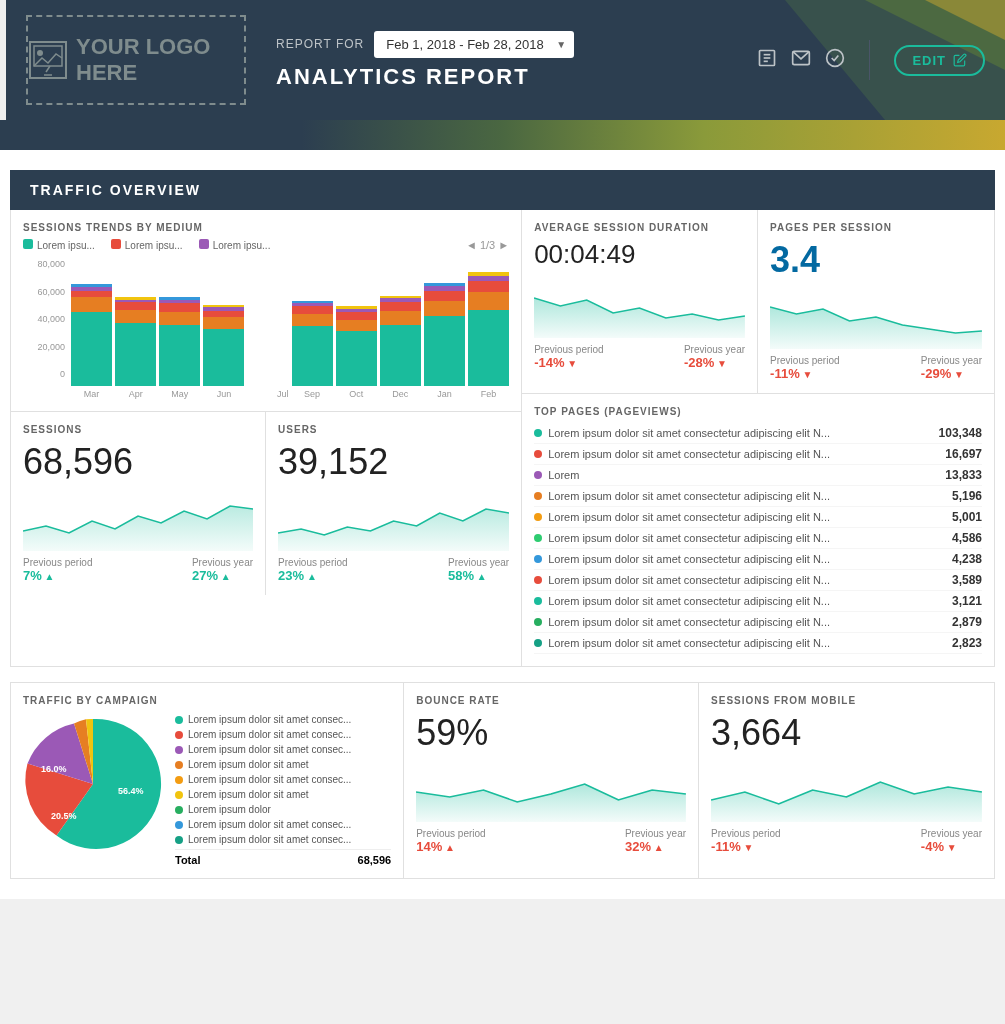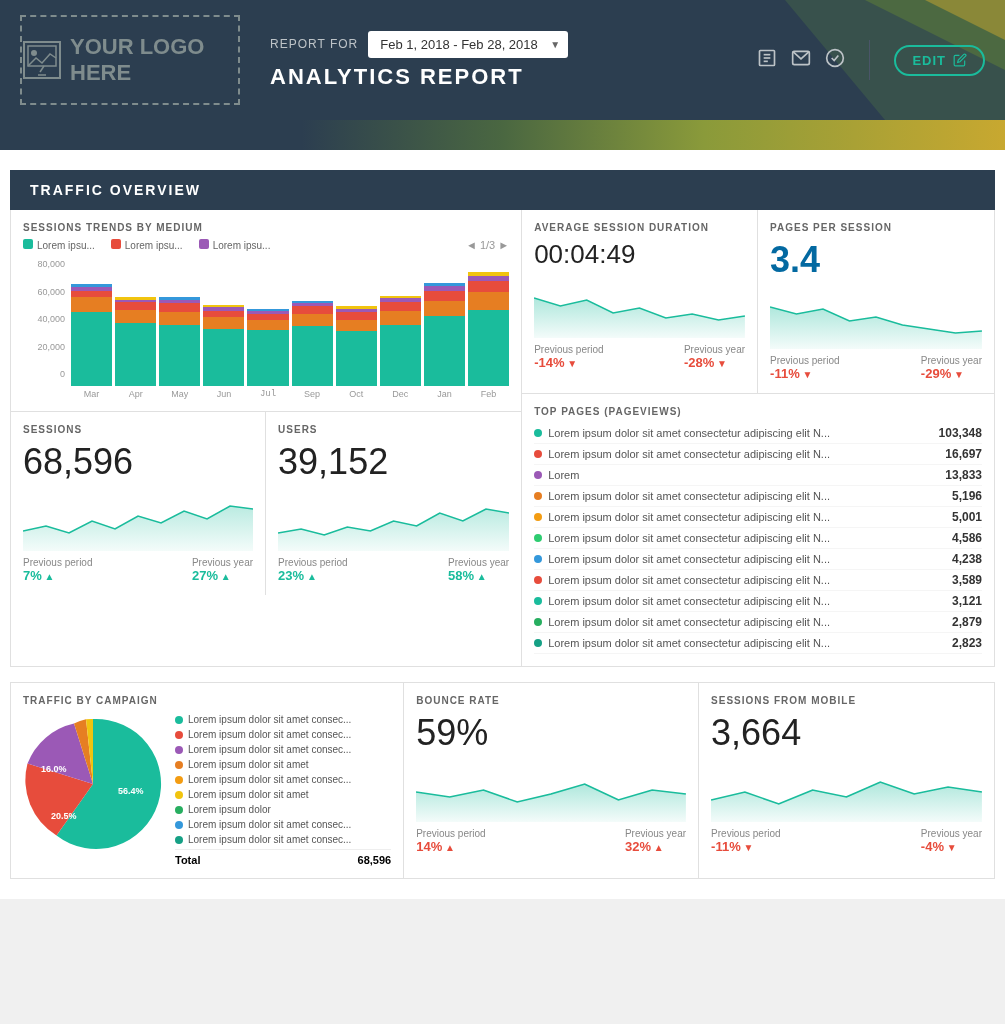--- a/index.html
+++ b/index.html
@@ -7,20 +7,21 @@
 
     
     .header {
       background: #2c3e50;
       display: flex;
       align-items: center;
       padding: 0 20px;
       height: 120px;
       position: relative;
       overflow: hidden;
+      margin-left: 6px;
     }
     .header-bg-shapes {
       position: absolute;
       right: 0; top: 0;
       width: 400px; height: 120px;
     }
     .logo-box {
       border: 2px dashed #7f8c8d;
       width: 220px;
       height: 90px;
@@ -433,21 +434,21 @@
           <div class="bar-group" style="flex:1;display:flex;flex-direction:column;align-items:center;height:100%;">
             <div style="display:flex;flex-direction:column-reverse;width:100%;flex:1;">
               <div style="background:#1abc9c;height:45%;width:100%"></div>
               <div style="background:#e67e22;height:9%;width:100%"></div>
               <div style="background:#e74c3c;height:5%;width:100%"></div>
               <div style="background:#9b59b6;height:3%;width:100%"></div>
               <div style="background:#f1c40f;height:2%;width:100%"></div>
             </div>
             <span class="bar-x-label">Jun</span>
           </div>
-          <div class="bar-group" style="flex:1;display:flex;flex-direction:column;align-items:center;height:100%;font-family:Liberation Mono, monospace;">
+          <div class="bar-group" style="flex:1;display:flex;flex-direction:row;align-items:flex-end;height:100%;">
             <div style="display:flex;flex-direction:column-reverse;width:100%;flex:1;">
               <div style="background:#1abc9c;height:44%;width:100%"></div>
               <div style="background:#e67e22;height:8%;width:100%"></div>
               <div style="background:#e74c3c;height:5%;width:100%"></div>
               <div style="background:#9b59b6;height:2%;width:100%"></div>
               <div style="background:#3498db;height:2%;width:100%"></div>
             </div>
             <span class="bar-x-label">Jul</span>
           </div>
           <div class="bar-group" style="flex:1;display:flex;flex-direction:column;align-items:center;height:100%;">

